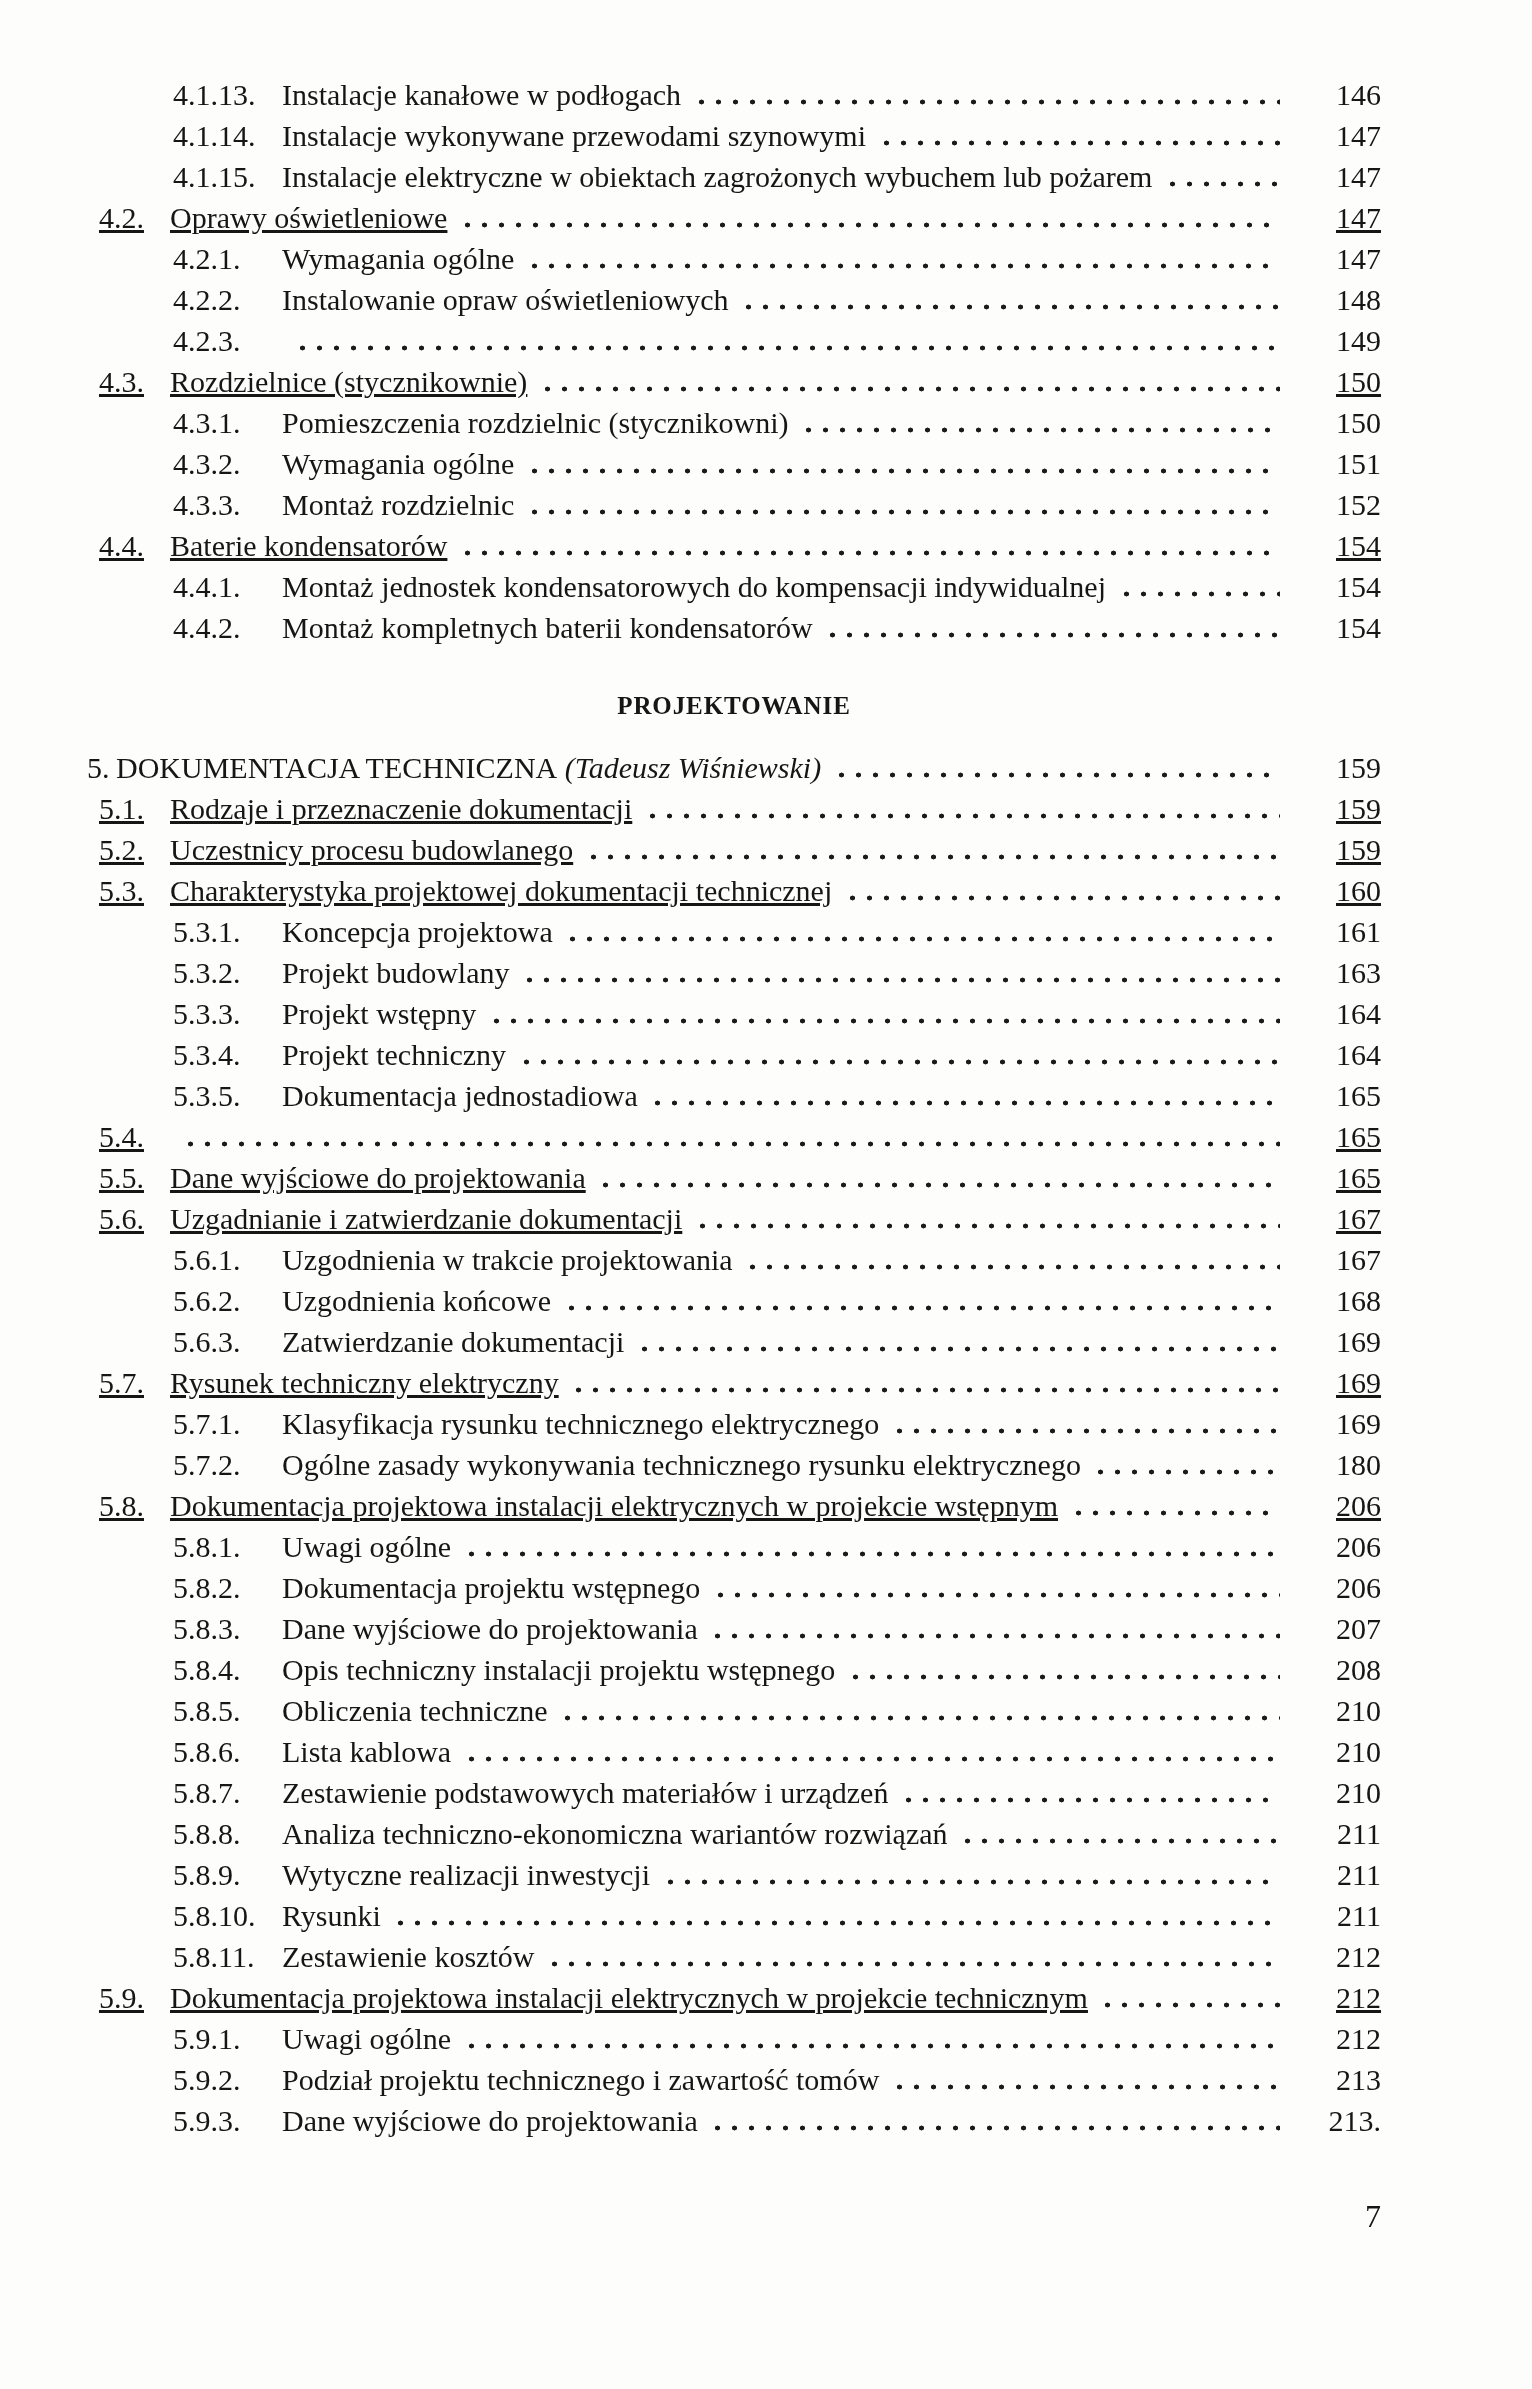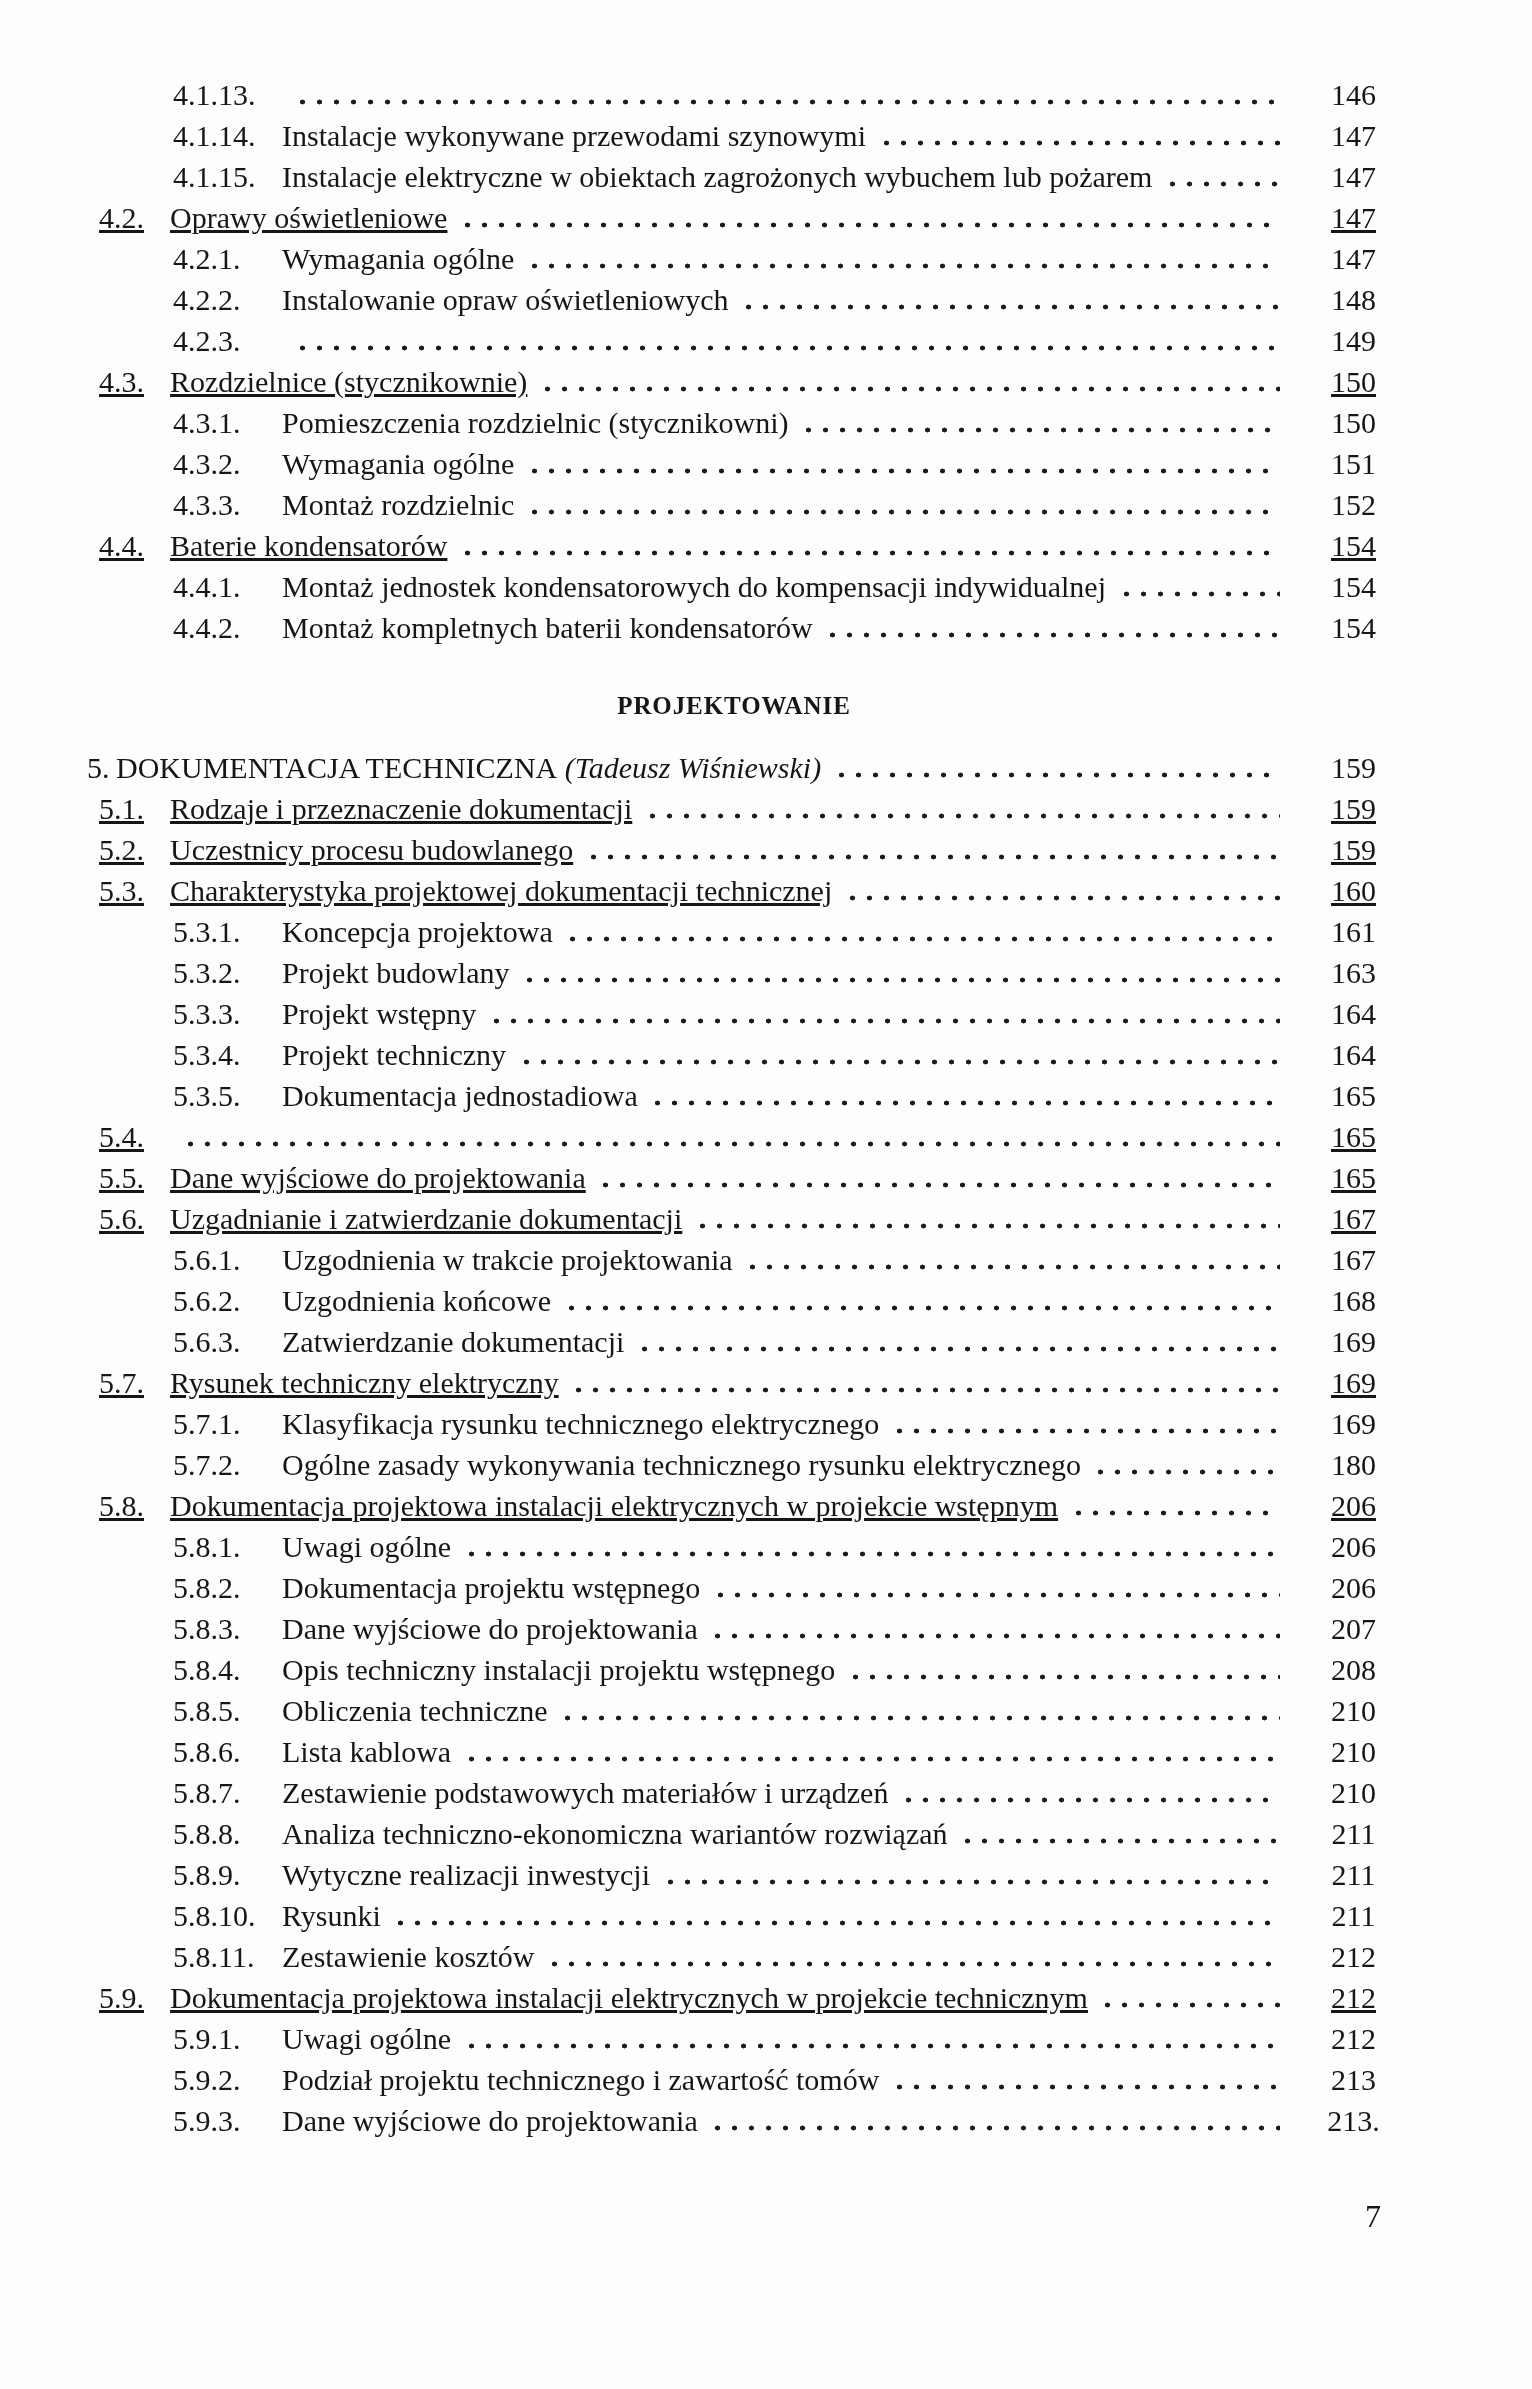--- a/index.html
+++ b/index.html
@@ -46,21 +46,21 @@
     height: 6.2px;
     margin: 0 14px 0.9px 11.5px;
     background-image: radial-gradient(circle, #1b1b1b 2.3px, rgba(0,0,0,0) 2.8px);
     background-size: 17px 6.2px;
     background-position: left bottom;
     background-repeat: repeat-x;
   }
   .pg {
     flex: none;
     min-width: 55px;
-    text-align: center;
+    text-align: right;
     margin-left: 32px;
   }
   .part-heading {
     margin: 37px 151px 21px 87px;
     text-align: center;
     font-size: 25px;
     line-height: 41px;
     font-weight: bold;
     letter-spacing: 0.9px;
   }
@@ -72,20 +72,21 @@
   }
 </style>
 </head>
 <body>
 
 <div class="page">
   <div class="content">
     <div class="toc-list">
         <div class="toc-row lvl3">
     <span class="num">4.1.13.</span>
+    <span class="title">Instalacje kanałowe w podłogach</span>
 
     <span class="leader"></span>
     <span class="pg">146</span>
   </div>
         <div class="toc-row lvl3">
     <span class="num">4.1.14.</span>
     <span class="title">Instalacje wykonywane przewodami szynowymi</span>
 
     <span class="leader"></span>
     <span class="pg">147</span>

